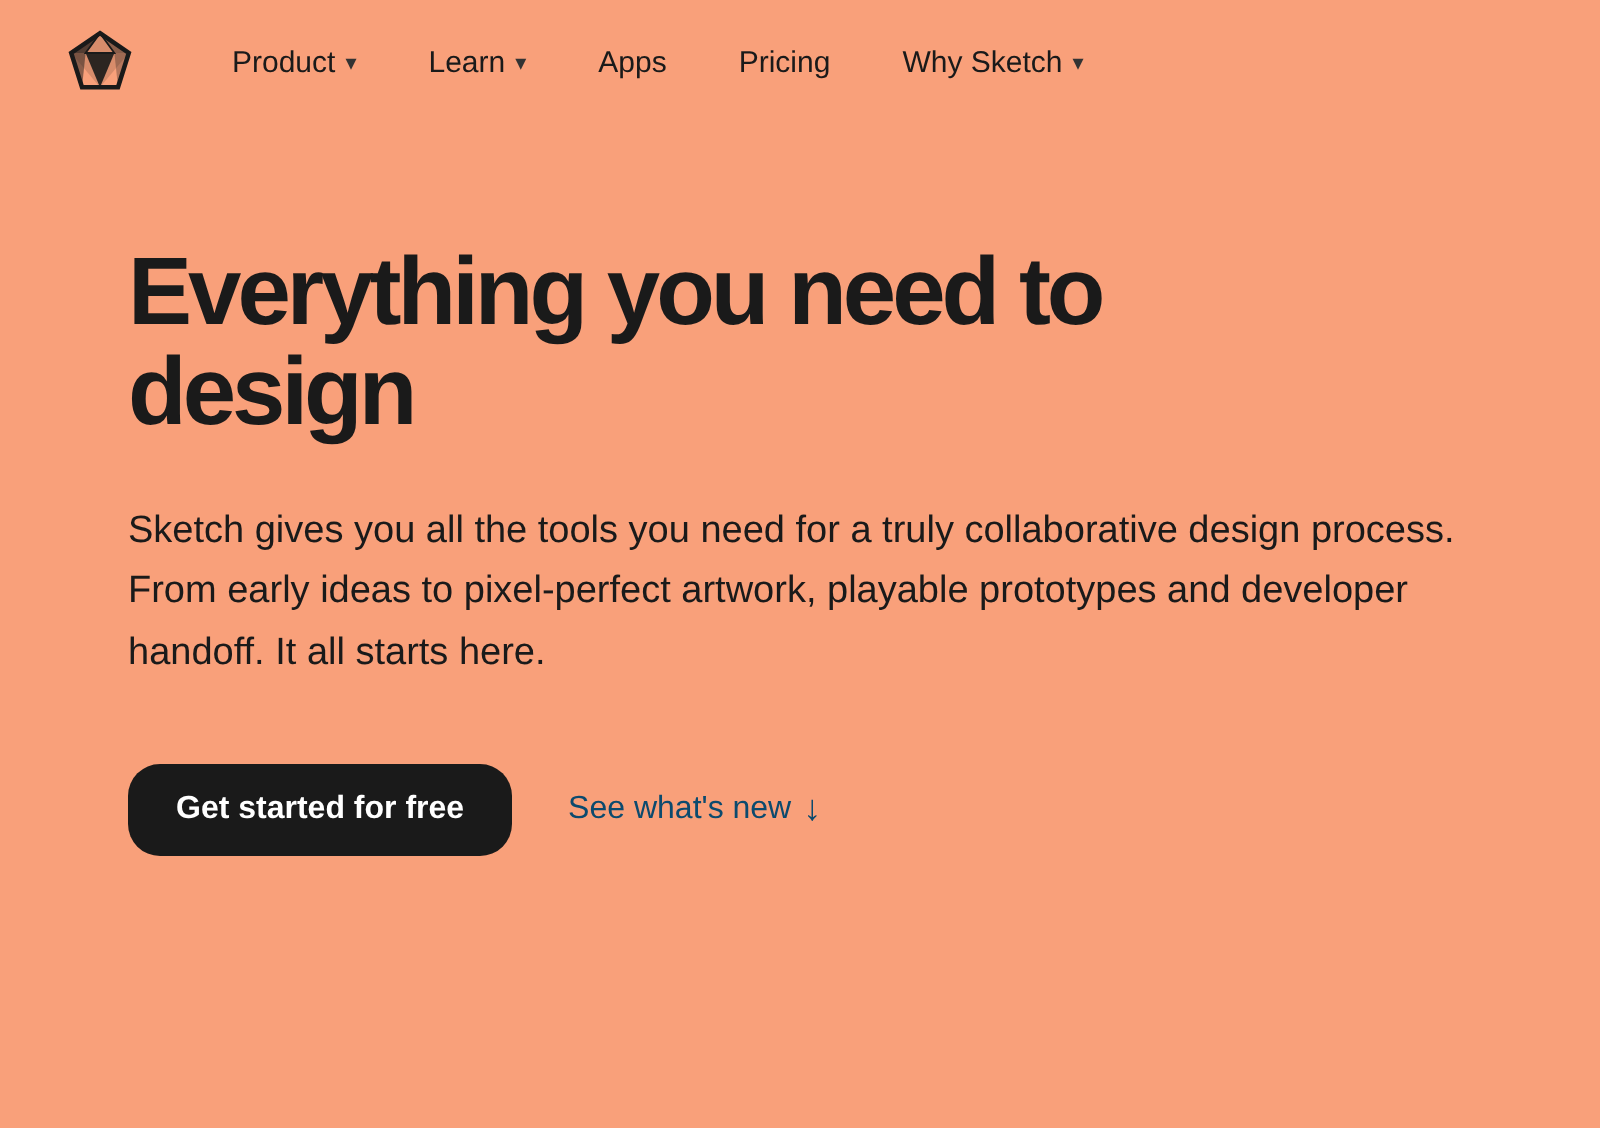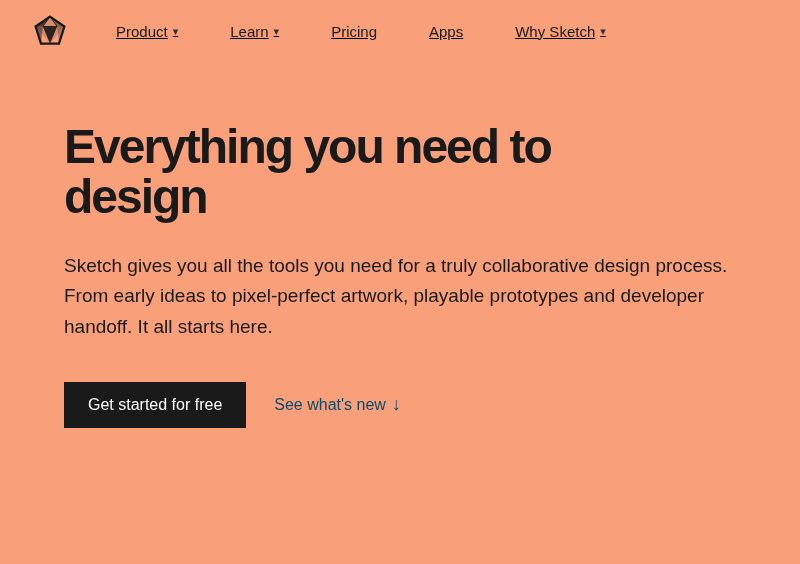--- a/index.html
+++ b/index.html
@@ -33,23 +33,22 @@
     }
 
     .nav-logo svg {
       width: 36px;
       height: 36px;
     }
 
     .nav-items {
       display: flex;
       align-items: flex-start;
-      gap: 20px;
+      gap: 4px;
       list-style: none;
-      text-decoration: underline;
     }
 
     .nav-item {
       display: flex;
       align-items: center;
       padding: 8px 16px;
       font-size: 15px;
       font-weight: 500;
       color: #1a1a1a;
       cursor: pointer;
@@ -91,24 +90,24 @@
     .hero-actions {
       display: flex;
       align-items: center;
       gap: 28px;
     }
 
     .btn-primary {
       background-color: #1a1a1a;
       color: #ffffff;
       border: none;
-      border-radius: 0;
+      border-radius: 16px;
       padding: 14px 24px;
       font-size: 16px;
-      font-weight: 400;
+      font-weight: 700;
       cursor: pointer;
       white-space: nowrap;
     }
 
     .btn-secondary {
       background: none;
       border: none;
       font-size: 16px;
       font-weight: 500;
       color: #0c4a6e;
@@ -143,24 +142,24 @@
   <ul class="nav-items">
     <li class="nav-item">
       <span>Product</span>
       <span class="chevron">▾</span>
     </li>
     <li class="nav-item">
       <span>Learn</span>
       <span class="chevron">▾</span>
     </li>
     <li class="nav-item">
-      <span>Pricing</span>
+      <span>Apps</span>
     </li>
     <li class="nav-item">
-      <span>Apps</span>
+      <span>Pricing</span>
     </li>
     <li class="nav-item">
       <span>Why Sketch</span>
       <span class="chevron">▾</span>
     </li>
   </ul>
 </nav>
 
 <section class="hero">
   <h1 class="hero-title">Everything you need to design</h1>

